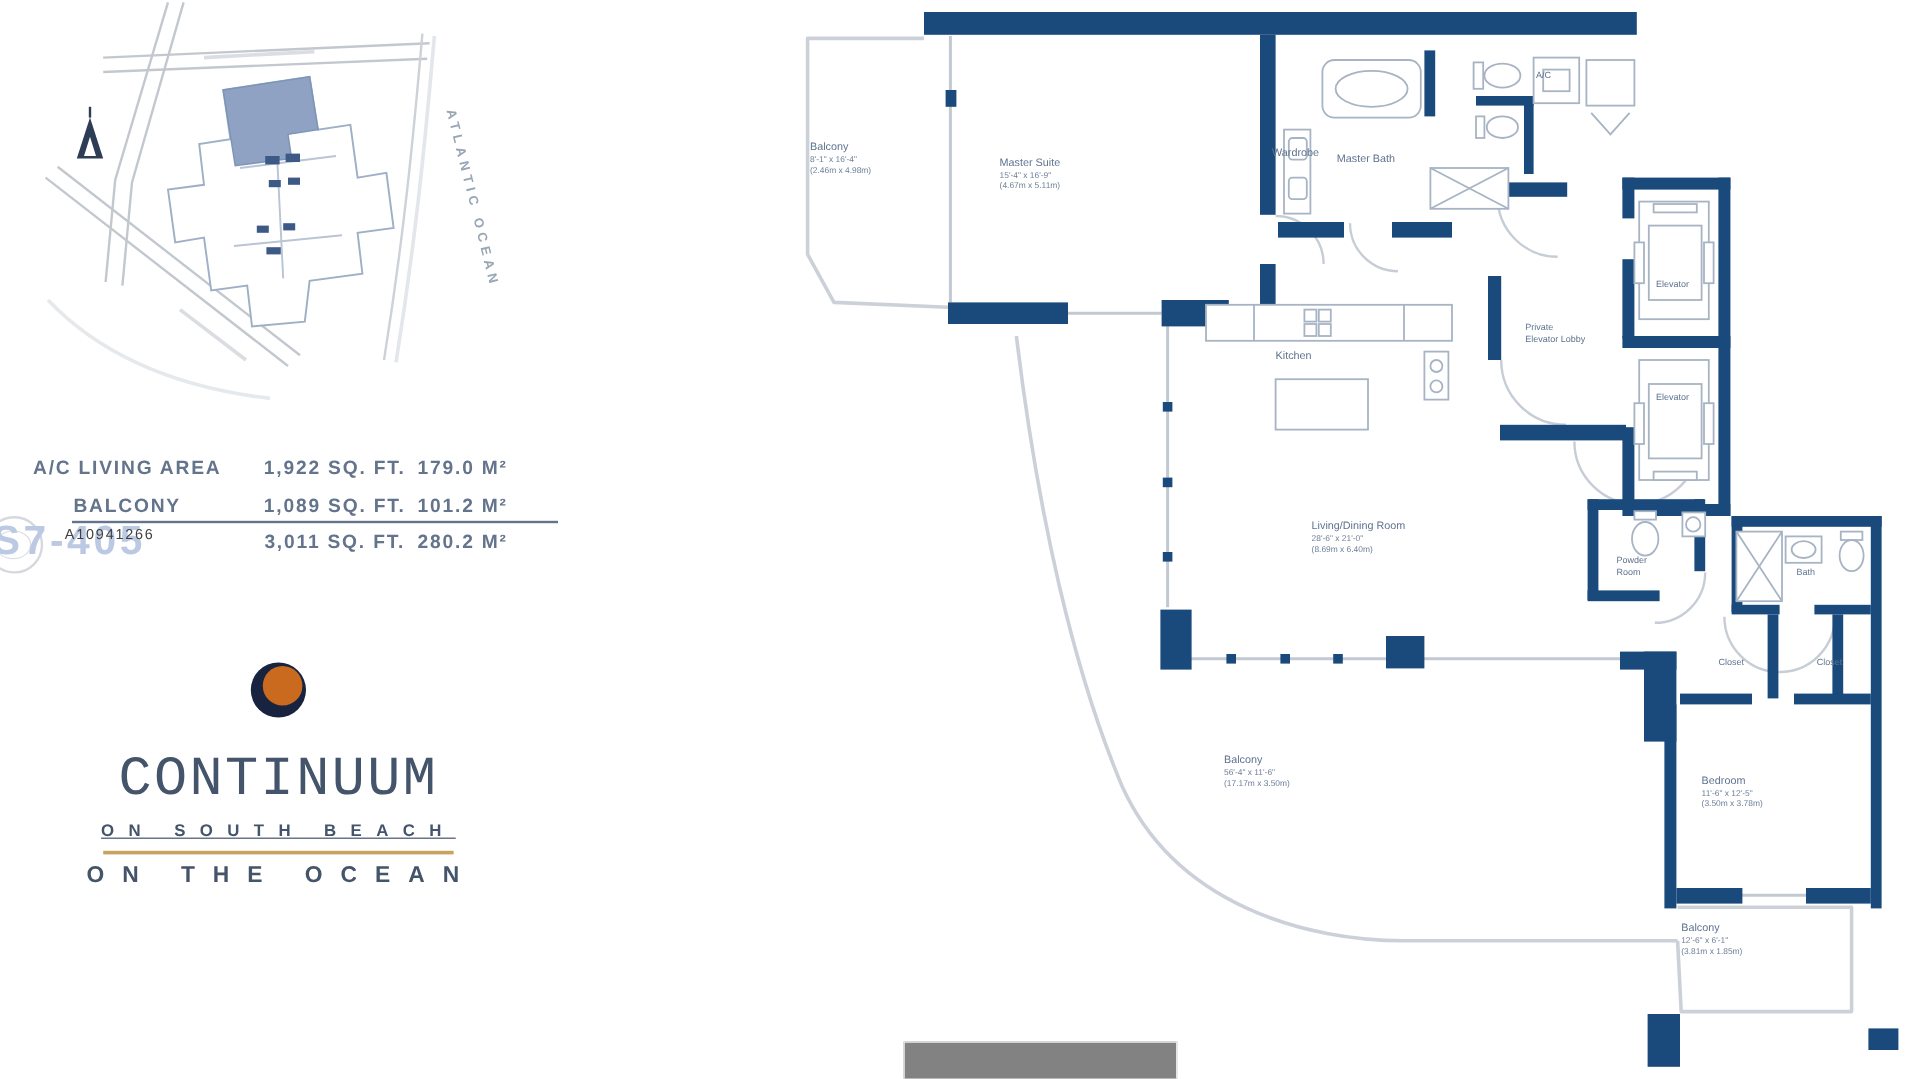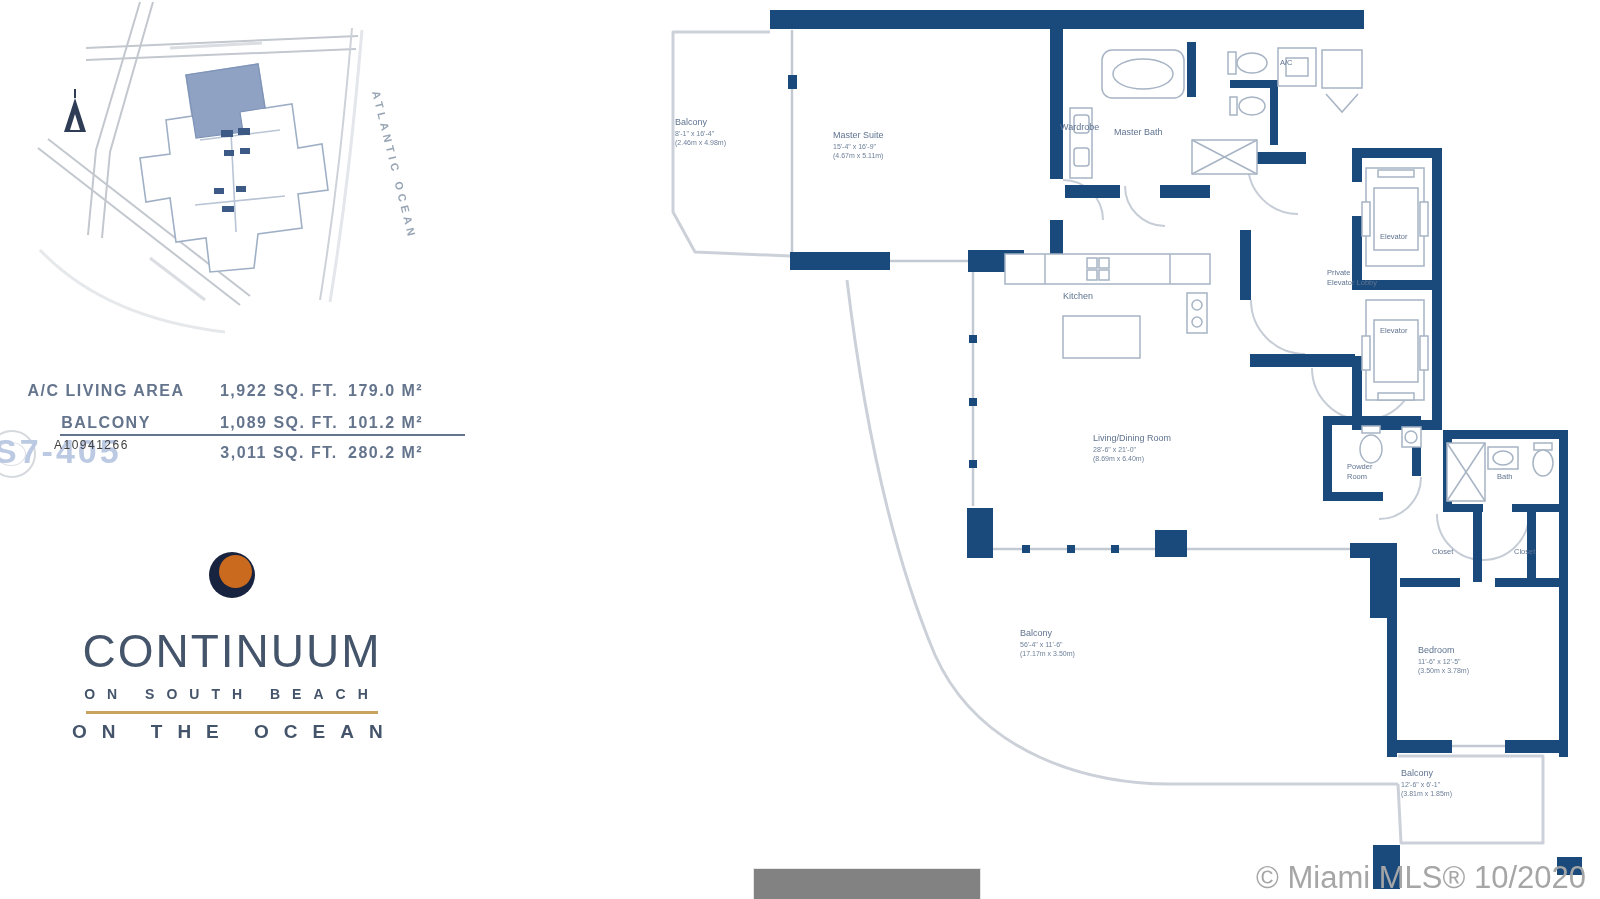--- a/index.html
+++ b/index.html
@@ -21,22 +21,22 @@
           border-radius:50%;}
   .emblem:before{content:"";position:absolute;left:6px;top:10px;width:28px;height:22px;
           border:1px solid #dcdfe3;border-radius:50%;}
   .credit{position:absolute;right:14px;top:860px;font-size:31px;color:#a6a6a6;}
   .censor{position:absolute;left:753px;top:868px;width:226px;height:31px;background:#828282;
           border:1px solid #e6e6e6;}
   
   .logo{position:absolute;left:72px;top:552px;width:320px;text-align:center;color:#44546a;}
   .logo-icon{position:relative;margin:0 auto;width:46px;height:46px;border-radius:50%;background:#18233f;}
   .logo-icon .orb{position:absolute;left:10px;top:3px;width:33px;height:33px;border-radius:50%;background:#c96a1e;}
-  .logo-name{margin-top:26px;font-family:Liberation Sans, sans-serif;font-size:46px;letter-spacing:2px;}
-  .logo-tag1{margin-top:8px;font-size:14px;font-weight:bold;letter-spacing:12px;white-space:nowrap;}
+  .logo-name{margin-top:26px;font-family:Liberation Mono, monospace;font-size:46px;letter-spacing:2px;}
+  .logo-tag1{margin-top:8px;font-size:14px;font-weight:bold;letter-spacing:12px;white-space:nowrap;text-decoration:underline;}
   .logo-rule{margin:9px auto 0 auto;width:292px;height:3px;background:#c8a35f;}
   .logo-tag2{margin-top:7px;font-size:19px;font-weight:bold;letter-spacing:15px;white-space:nowrap;}
   
   .room-label{position:absolute;text-align:left;color:#5f7390;line-height:1.3;}
   .rl-name{display:block;font-size:9px;}
   .rl-dim{display:block;font-size:7px;color:#6e8099;}
   .rl-small{display:block;font-size:7.5px;}
 </style>
 </head>
 <body>
@@ -306,21 +306,21 @@
     <span class="rl-small">A/C</span>
   </div>
   <div class="room-label" style="left:1063px;top:291px;width:80px">
     <span class="rl-name">Kitchen</span>
   </div>
   <div class="room-label" style="left:1093px;top:433px;width:130px">
     <span class="rl-name">Living/Dining Room</span>
     <span class="rl-dim">28'-6" x 21'-0"</span>
     <span class="rl-dim">(8.69m x 6.40m)</span>
   </div>
-  <div class="room-label" style="left:1327px;top:268px;width:90px">
+  <div class="room-label" style="left:1271px;top:268px;width:90px">
     <span class="rl-small">Private</span>
     <span class="rl-small">Elevator Lobby</span>
   </div>
   <div class="room-label" style="left:1380px;top:232px;width:60px">
     <span class="rl-small">Elevator</span>
   </div>
   <div class="room-label" style="left:1380px;top:326px;width:60px">
     <span class="rl-small">Elevator</span>
   </div>
   <div class="room-label" style="left:1347px;top:462px;width:60px">
@@ -346,15 +346,14 @@
     <span class="rl-dim">56'-4" x 11'-6"</span>
     <span class="rl-dim">(17.17m x 3.50m)</span>
   </div>
   <div class="room-label" style="left:1401px;top:768px;width:120px">
     <span class="rl-name">Balcony</span>
     <span class="rl-dim">12'-6" x 6'-1"</span>
     <span class="rl-dim">(3.81m x 1.85m)</span>
   </div>
 
   <div class="censor"></div>
-  <div class="credit">© Miami MLS® 10/2020</div>
 
 </div>
 
 </body></html>

